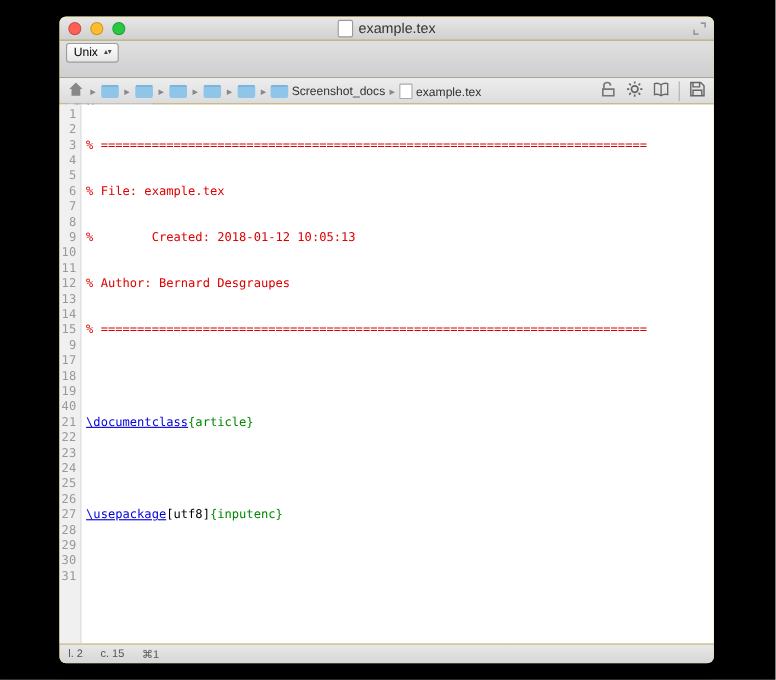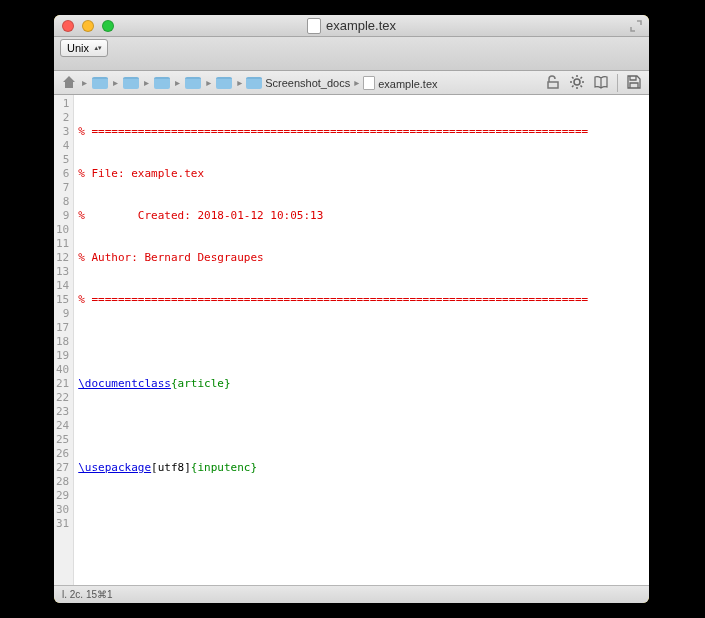--- a/index.html
+++ b/index.html
@@ -111,20 +111,21 @@
 
 .statusbar {
   height: 18px;
   background: linear-gradient(#e8e8e8,#d6d6d6);
   border-top: 1px solid #b6b6b6;
   display: flex;
   align-items: center;
   padding: 0 8px;
   font-size: 10px;
   color: #555;
+  gap: 16px;
 }
 </style>
 </head>
 <body>
 
 <div class="window">
 
   <div class="titlebar">
     <div class="traffic">
       <div class="tl red"></div>

